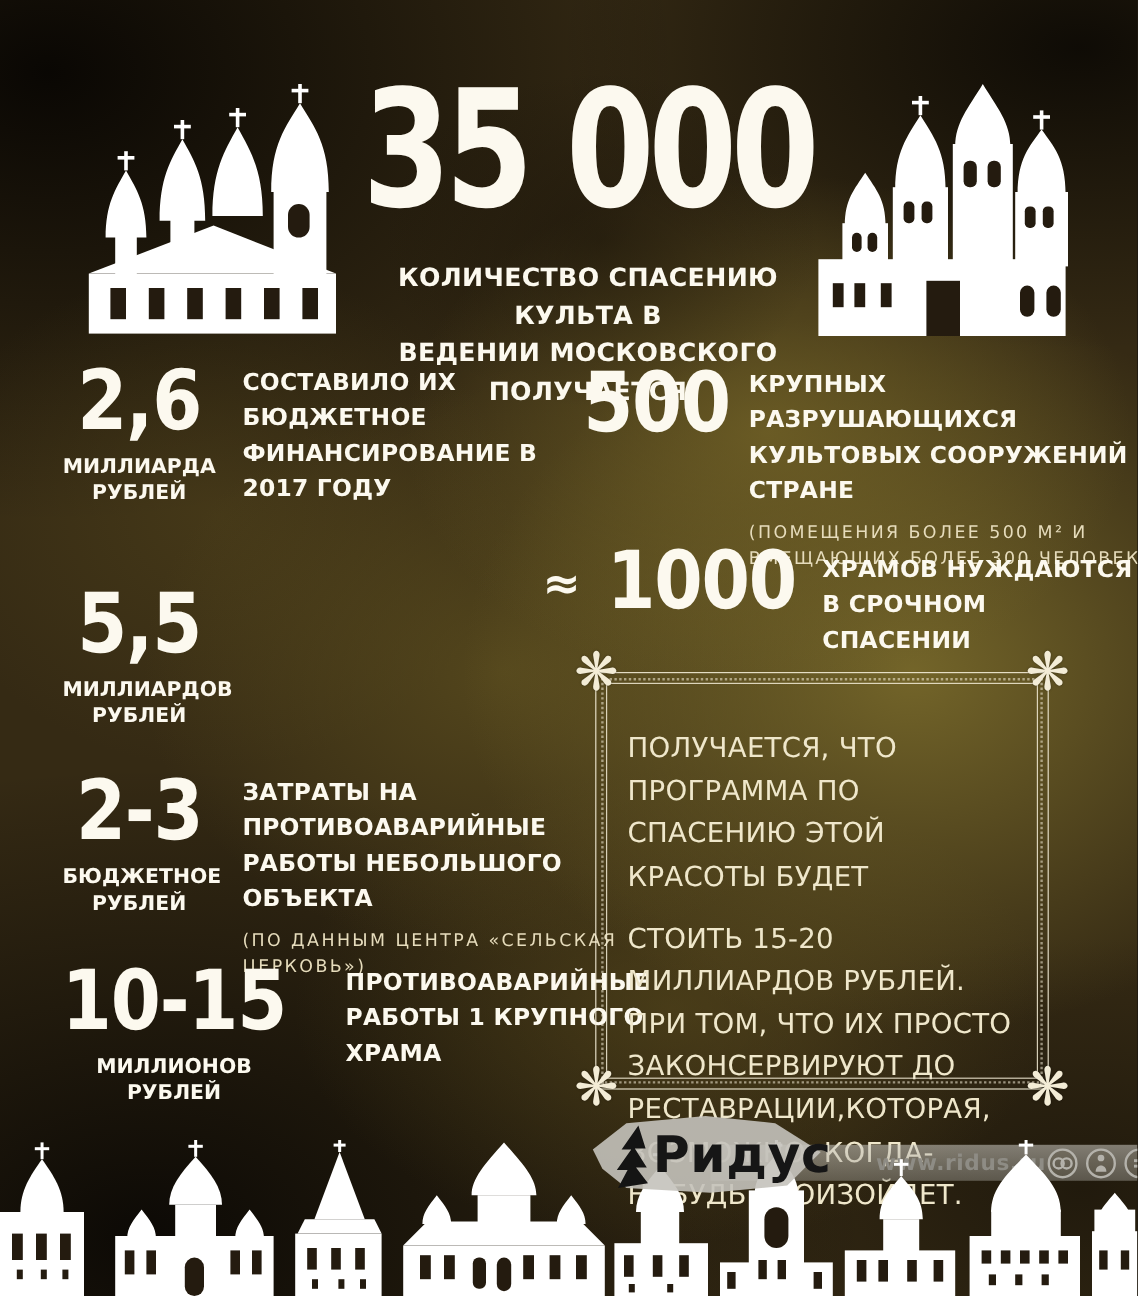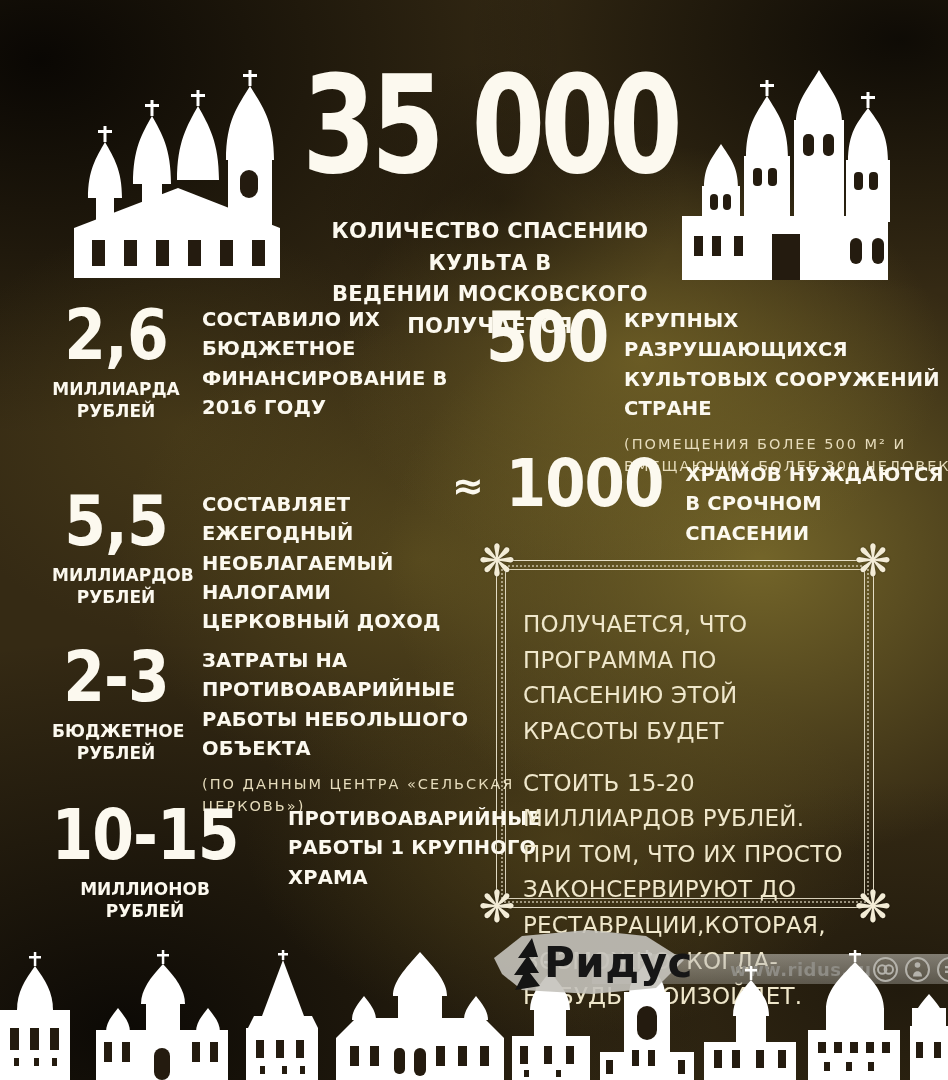--- a/index.html
+++ b/index.html
@@ -32,21 +32,21 @@
 
   
   .stat{position:absolute;display:flex;gap:22px;}
   .numblock{flex-shrink:0;text-align:center;}
   .num{font-size:60px;font-weight:bold;line-height:1;letter-spacing:-1px;
     transform:scaleY(1.15);transform-origin:50% 0;}
   .unit{margin-top:18px;font-size:17px;font-weight:bold;line-height:1.3;}
   .desc{font-size:19.5px;font-weight:bold;line-height:1.5;padding-top:4px;letter-spacing:0.2px;}
   .note{margin-top:10px;font-size:14.5px;font-weight:normal;letter-spacing:2px;
     color:#e6dcbc;line-height:1.55;}
-  .stat-1{left:52px;top:300px;align-items:flex-end;}  .stat-1 .numblock{width:128px;} .stat-1 .desc{width:268px;}
+  .stat-1{left:52px;top:300px;}  .stat-1 .numblock{width:128px;} .stat-1 .desc{width:268px;}
   .stat-2{left:52px;top:468px;margin-top:18px;}  .stat-2 .numblock{width:128px;} .stat-2 .desc{width:282px;}
   .stat-3{left:52px;top:642px;}  .stat-3 .numblock{width:128px;} .stat-3 .descwrap{width:322px;}
   .stat-3 .desc{width:322px;}
   .stat-4{left:40px;top:800px;}  .stat-4 .numblock{width:210px;} .stat-4 .desc{width:300px;margin-left:16px;}
   .stat-500{left:486px;top:302px;} .stat-500 .numblock{width:116px;} .stat-500 .descwrap{width:340px;}
   .stat-500 .desc{width:340px;}
   .stat-1000{left:452px;top:450px;align-items:flex-start;}
   .approx{font-size:38px;font-weight:bold;padding-top:14px;}
   .num-1000{font-size:58px;}
   .stat-1000 .desc{width:262px;padding-top:10px;}
@@ -139,29 +139,28 @@
       <rect class="hole" x="74" y="168" width="9" height="20"></rect>
     <rect class="hole" x="190" y="170" width="12" height="26" rx="6"></rect>
       <rect class="hole" x="212" y="170" width="12" height="26" rx="6"></rect>
   </svg>
 
   <div class="stat stat-1">
     <div class="numblock">
       <div class="num">2,6</div>
       <div class="unit">МИЛЛИАРДА РУБЛЕЙ</div>
     </div>
-    <div class="desc">СОСТАВИЛО ИХ БЮДЖЕТНОЕ ФИНАНСИРОВАНИЕ В 2016 ГОДУ</div>
+    <div class="desc">СОСТАВИЛО ИХ БЮДЖЕТНОЕ ФИНАНСИРОВАНИЕ В 2017 ГОДУ</div>
   </div>
 
   <div class="stat stat-2">
     <div class="numblock">
       <div class="num">5,5</div>
       <div class="unit">МИЛЛИАРДОВ РУБЛЕЙ</div>
     </div>
-    <div class="desc">СОСТАВЛЯЕТ ЕЖЕГОДНЫЙ НЕОБЛАГАЕМЫЙ НАЛОГАМИ ЦЕРКОВНЫЙ ДОХОД</div>
   </div>
 
   <div class="stat stat-3">
     <div class="numblock">
       <div class="num">2-3</div>
       <div class="unit">БЮДЖЕТНОЕ РУБЛЕЙ</div>
     </div>
     <div class="descwrap">
       <div class="desc">ЗАТРАТЫ НА ПРОТИВОАВАРИЙНЫЕ РАБОТЫ НЕБОЛЬШОГО ОБЪЕКТА</div>
       <div class="note">(ПО ДАННЫМ ЦЕНТРА «СЕЛЬСКАЯ ЦЕРКОВЬ»)</div>

